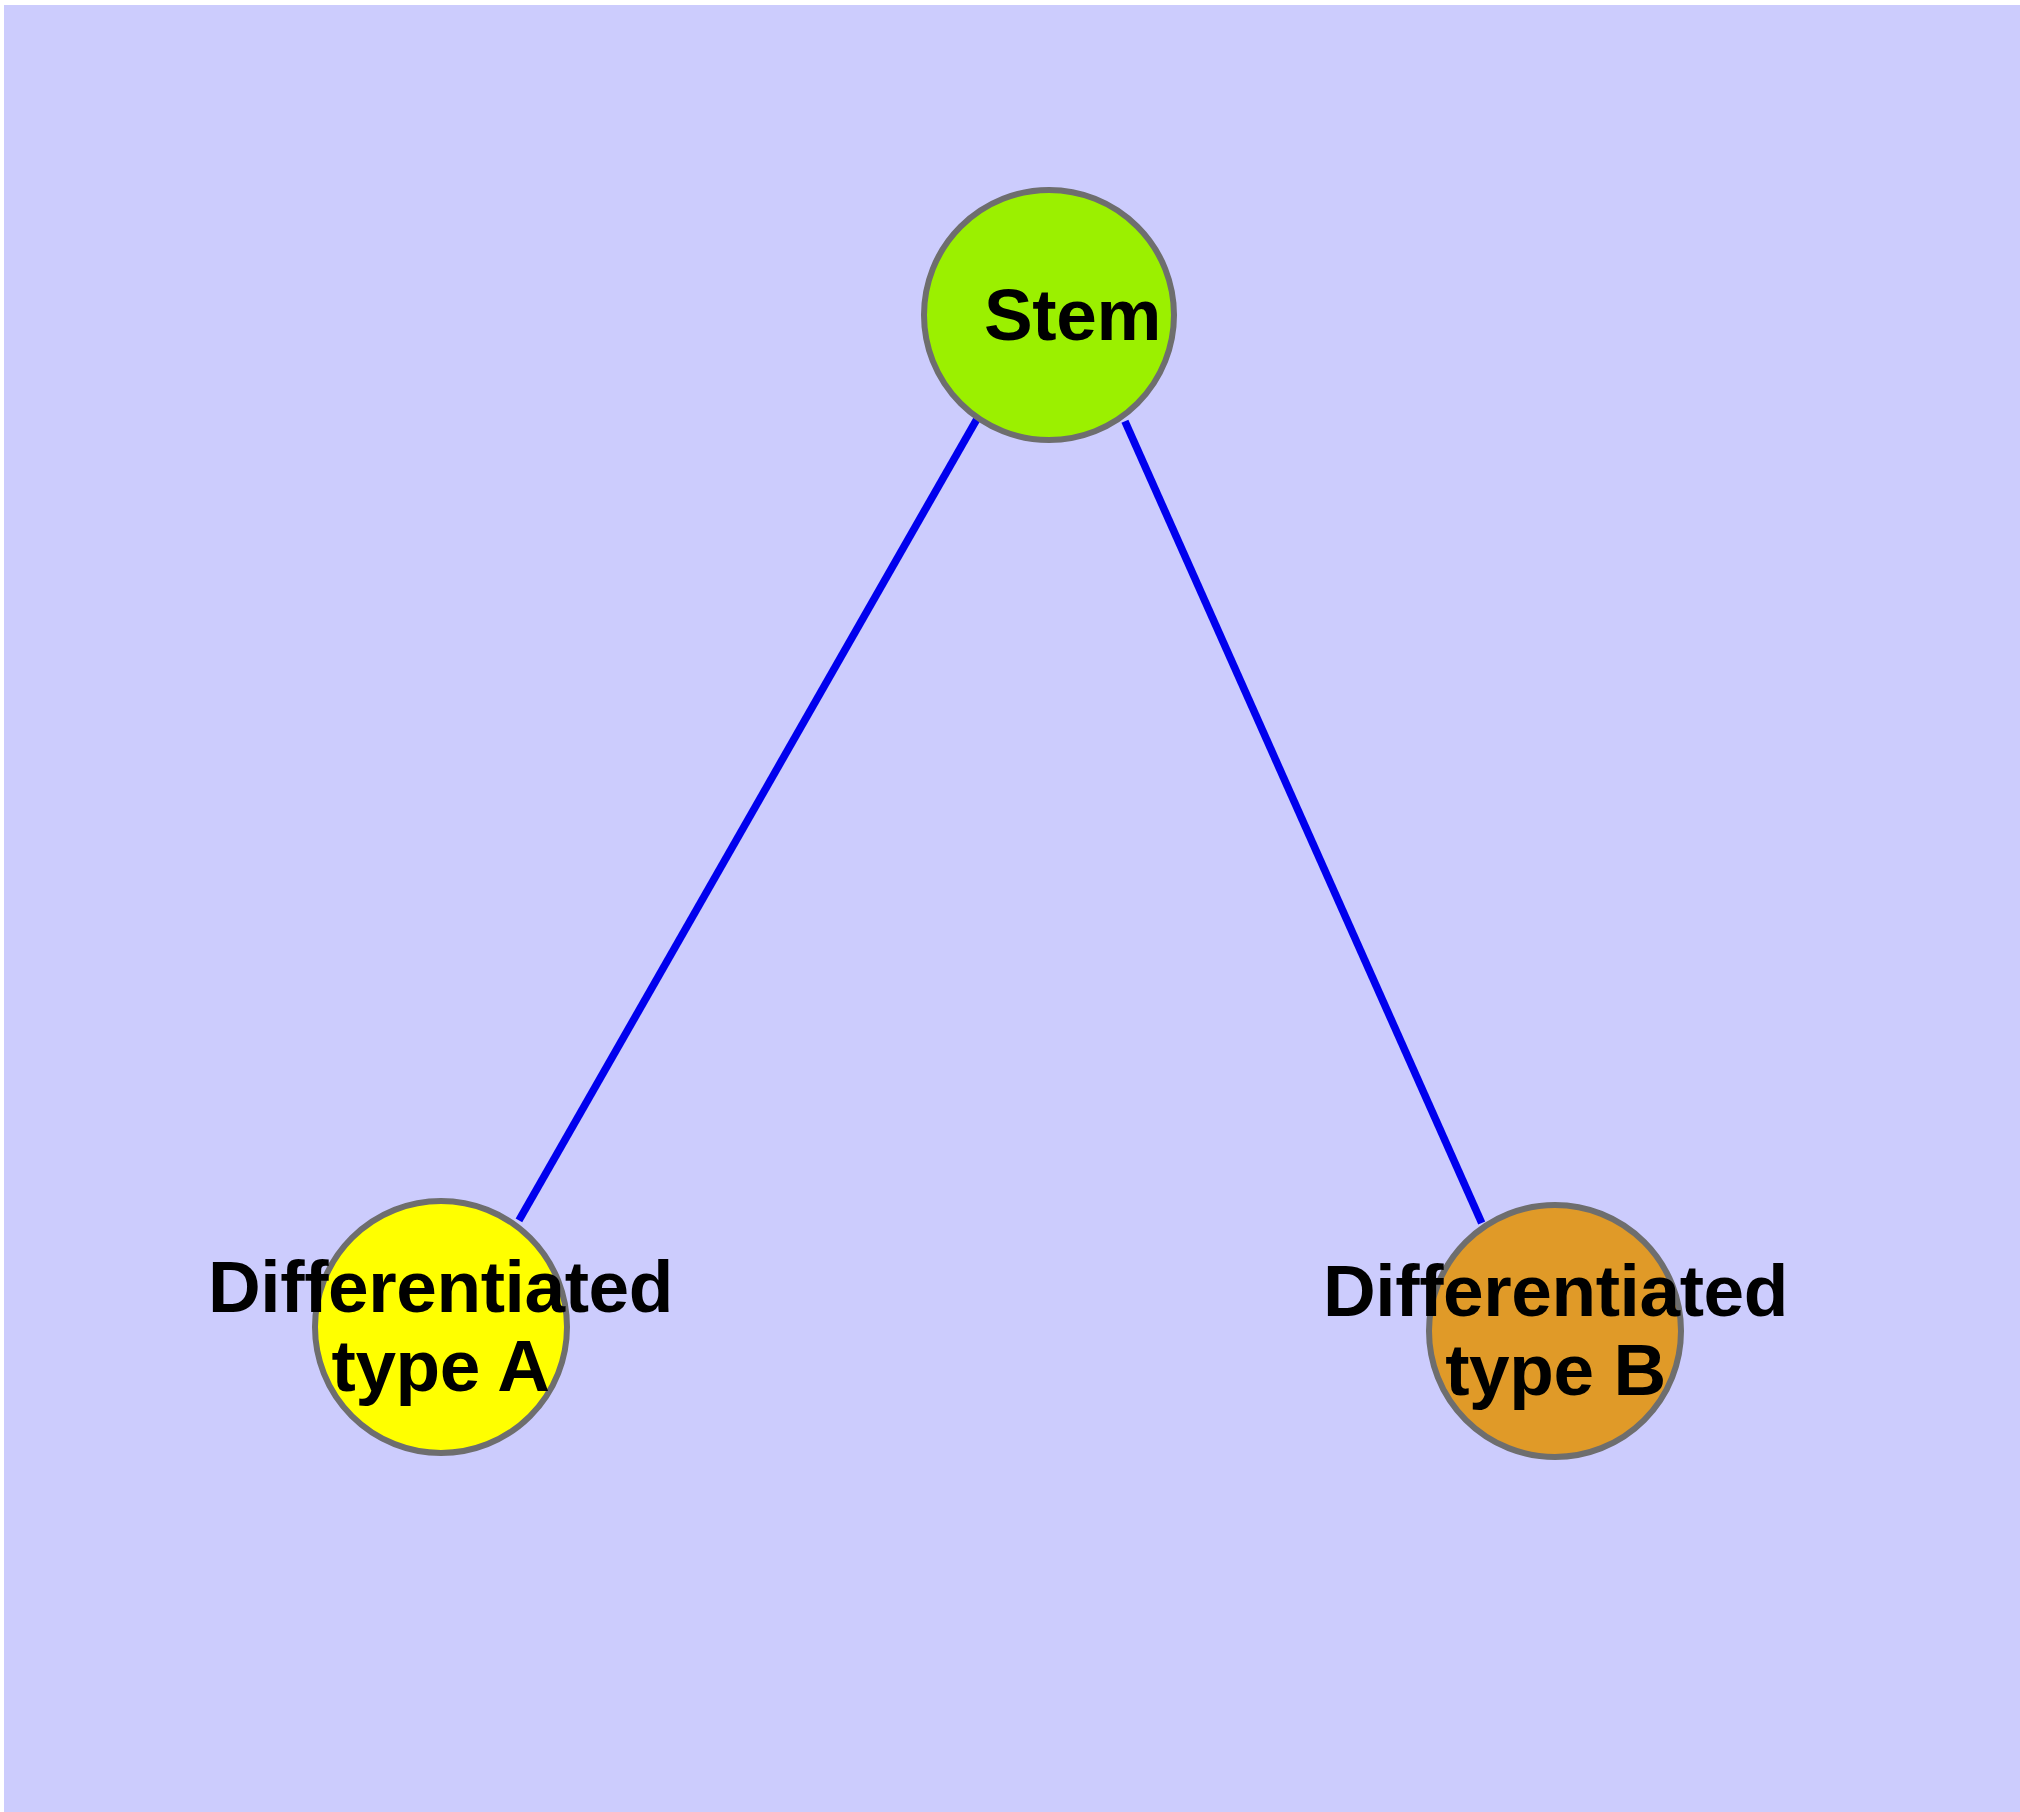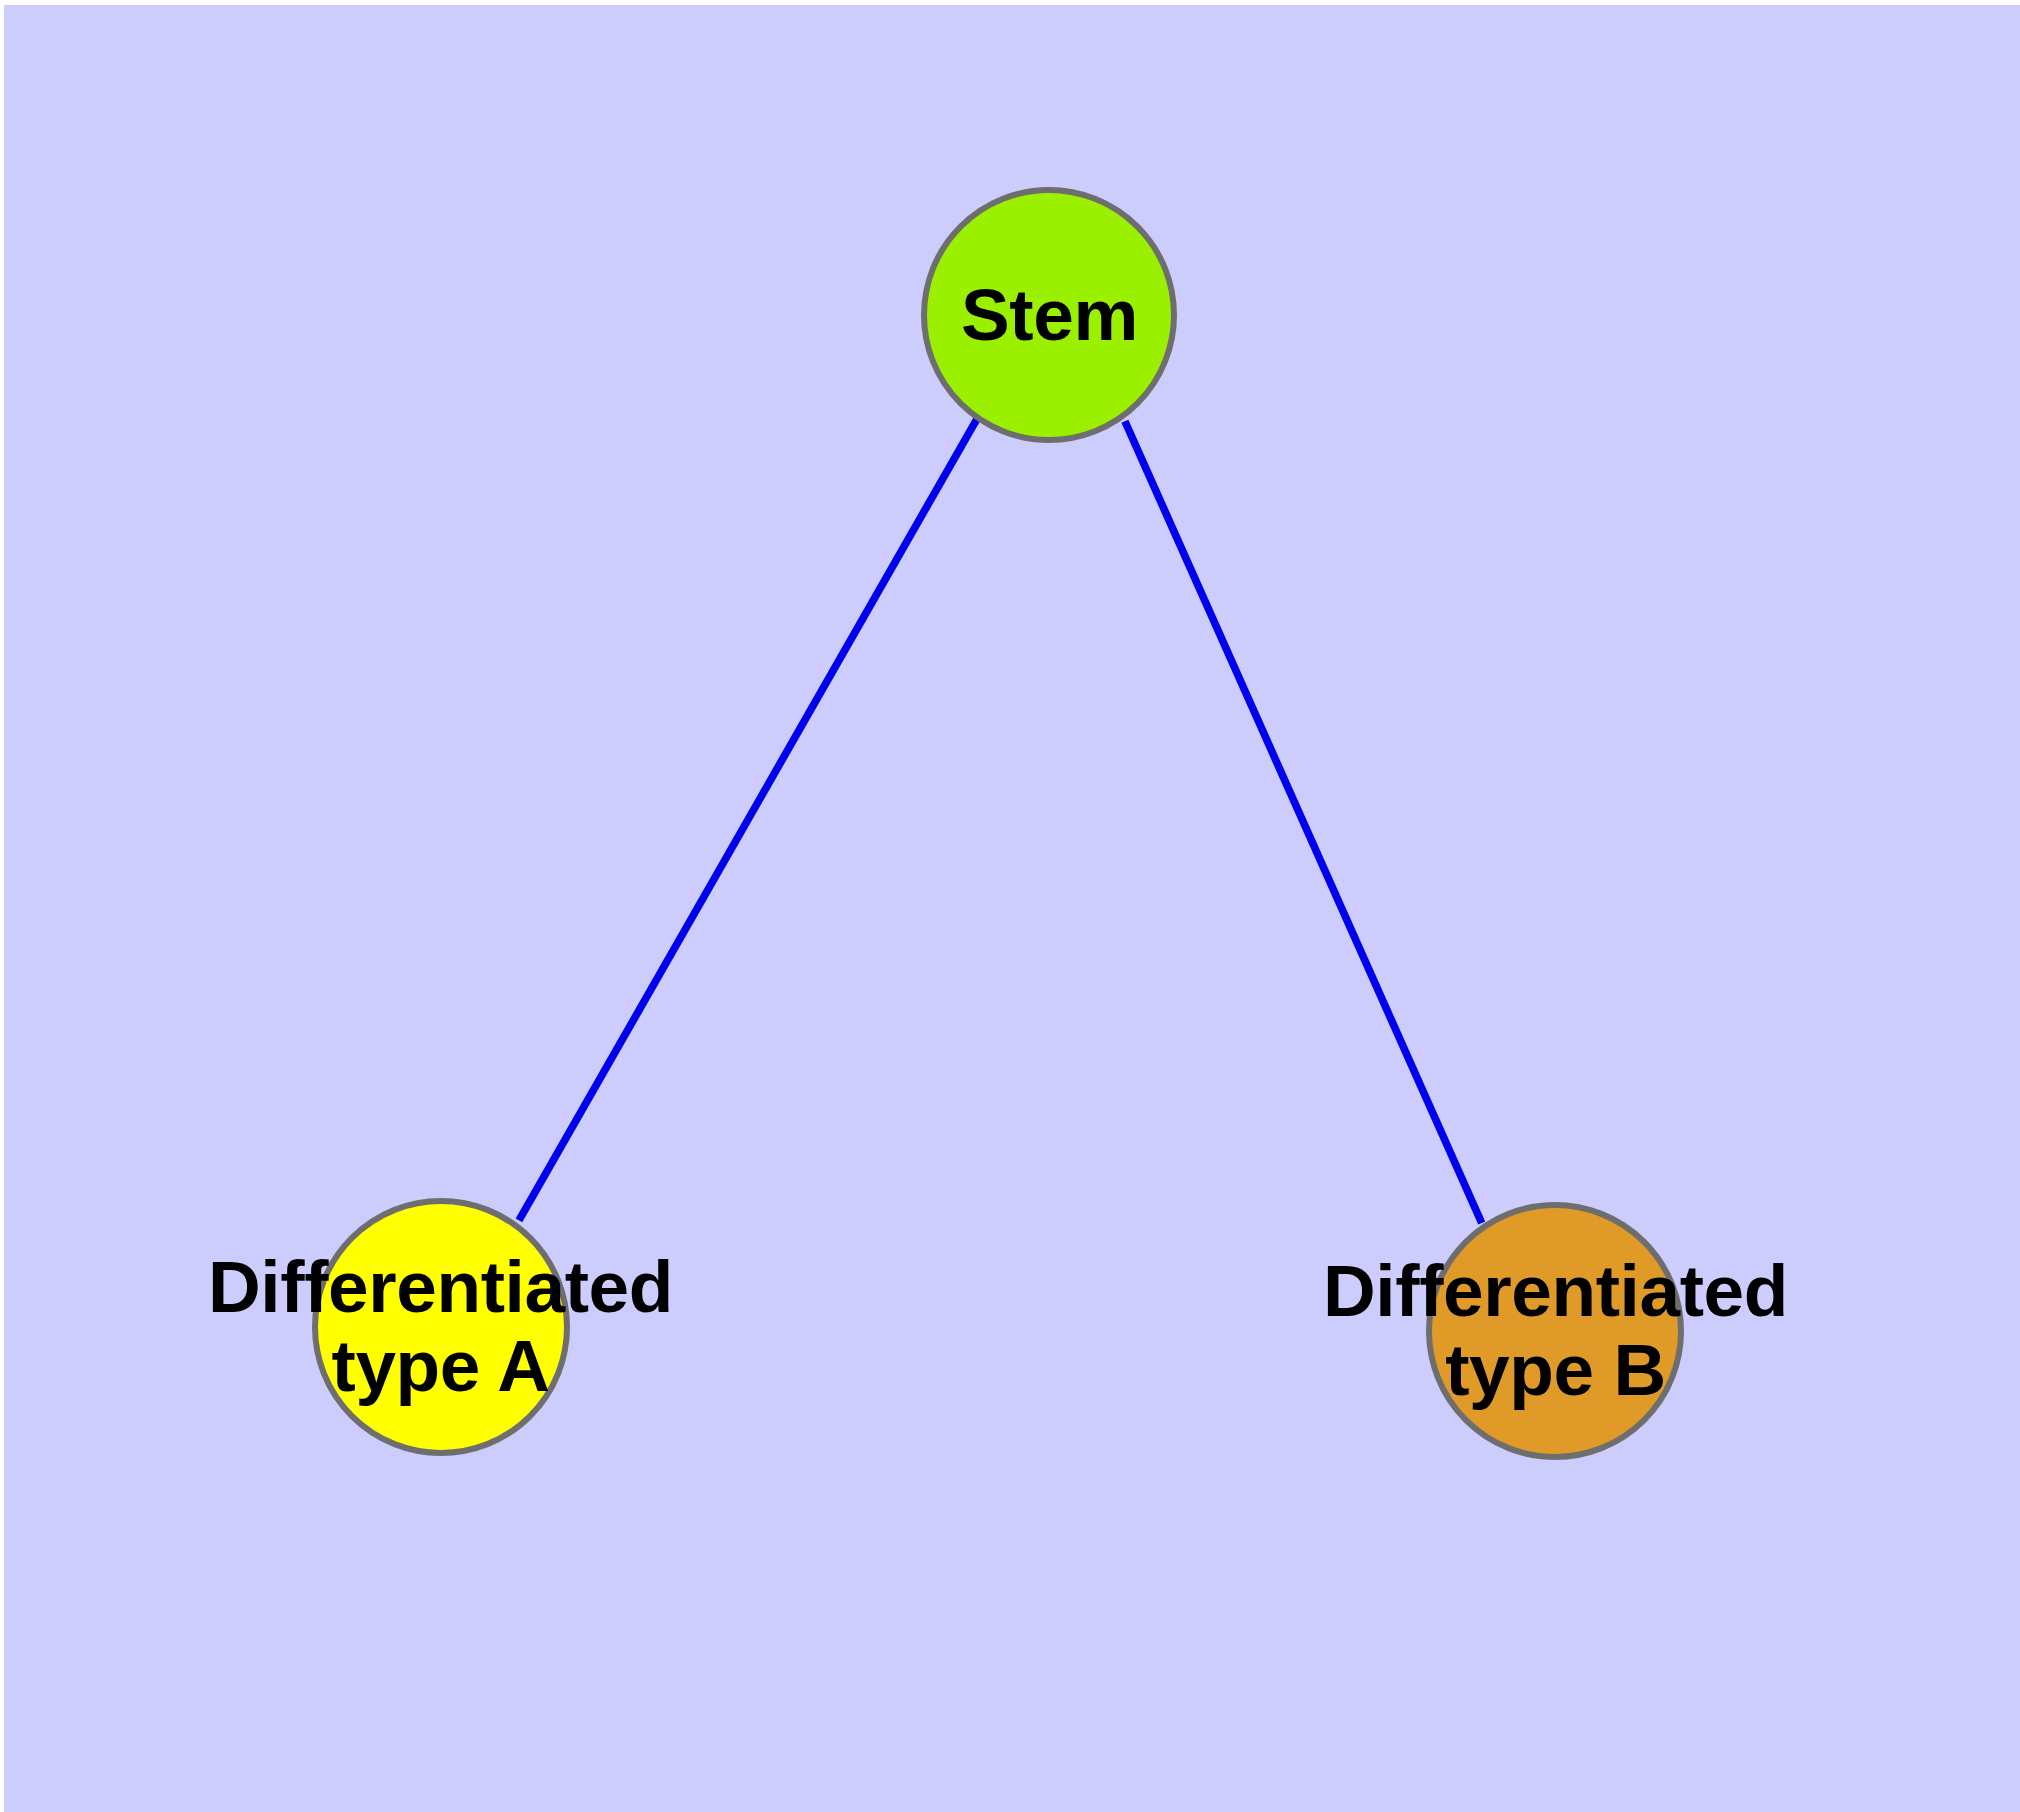--- a/index.html
+++ b/index.html
@@ -60,18 +60,18 @@
 
   <svg id="edge-layer" viewBox="0 0 2384 2138" width="2021" height="1812" xmlns="http://www.w3.org/2000/svg">
     <line class="graph-edge" id="svg-edge-0" x1="1152" y1="495" x2="612" y2="1440" stroke="#0000ee" stroke-width="9" stroke-linecap="butt"></line>
     <line class="graph-edge" id="svg-edge-1" x1="1327" y1="497" x2="1748" y2="1443" stroke="#0000ee" stroke-width="9" stroke-linecap="butt"></line>
   </svg>
 
   <div class="graph-node" id="node-stem" style="left: 921px; top: 187px; width: 256px; height: 256px; background: rgb(155, 240, 0); border-color: rgb(110, 110, 110); border-width: 6px;"></div>
   <div class="graph-node" id="node-diff-a" style="left: 312px; top: 1198px; width: 258px; height: 258px; background: rgb(255, 255, 0); border-color: rgb(110, 110, 110); border-width: 6px;"></div>
   <div class="graph-node" id="node-diff-b" style="left: 1426px; top: 1202px; width: 258px; height: 258px; background: rgb(224, 154, 40); border-color: rgb(110, 110, 110); border-width: 6px;"></div>
 
-  <div class="node-label" id="label-stem" style="font-size: 73px; color: rgb(0, 0, 0); width: 1187px; left: 456px; top: 276px;"><span class="label-inner">Stem</span></div>
+  <div class="node-label" id="label-stem" style="font-size: 73px; color: rgb(0, 0, 0); width: 1187px; left: 479px; top: 276px;"><span class="label-inner">Stem</span></div>
   <div class="node-label" id="label-diff-a" style="font-size: 73px; color: rgb(0, 0, 0); width: 1187px; left: -153px; top: 1248px;"><span class="label-inner">Differentiated</span><span class="label-inner">type A</span></div>
   <div class="node-label" id="label-diff-b" style="font-size: 73px; color: rgb(0, 0, 0); width: 1187px; left: 962px; top: 1252px;"><span class="label-inner">Differentiated</span><span class="label-inner">type B</span></div>
 
 </div>
 
 
 </body></html>

